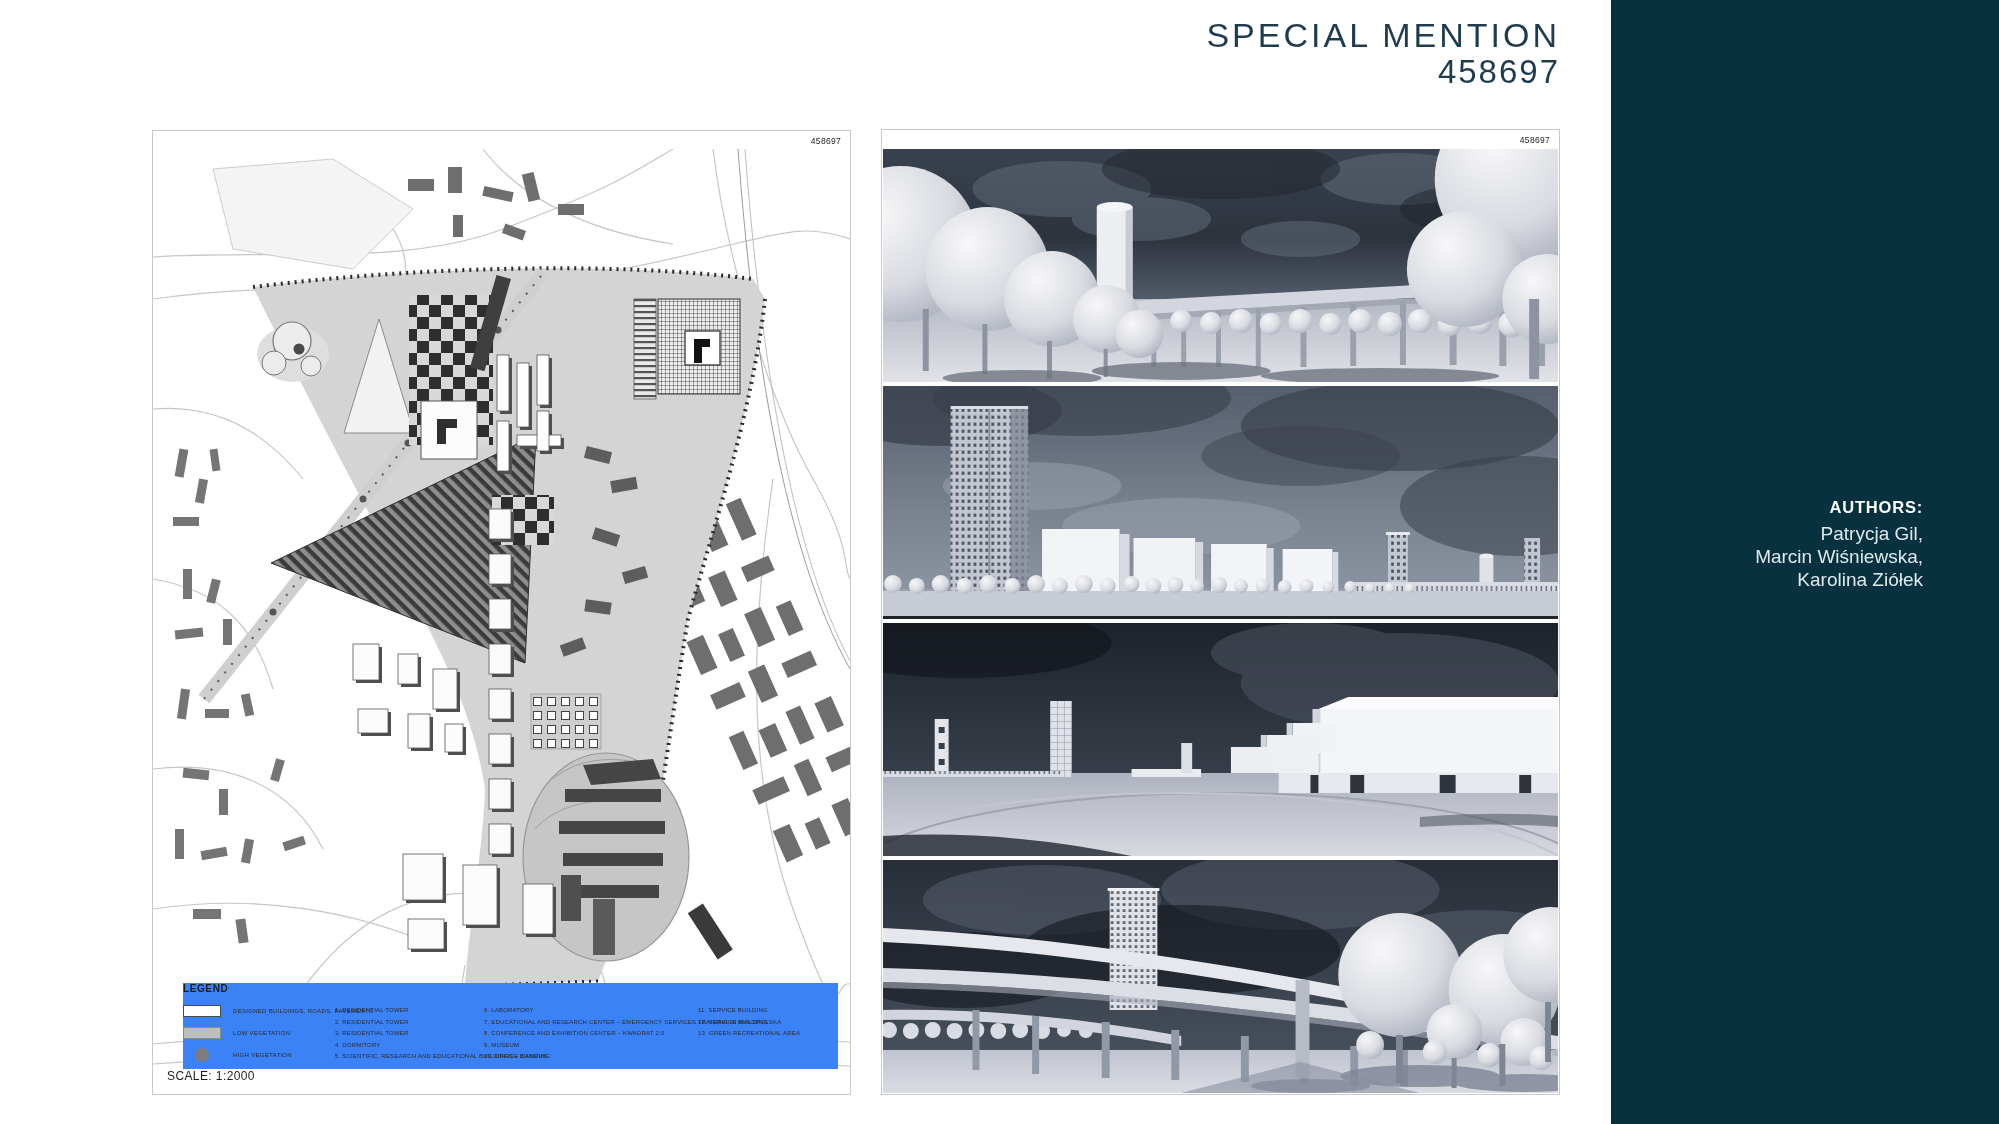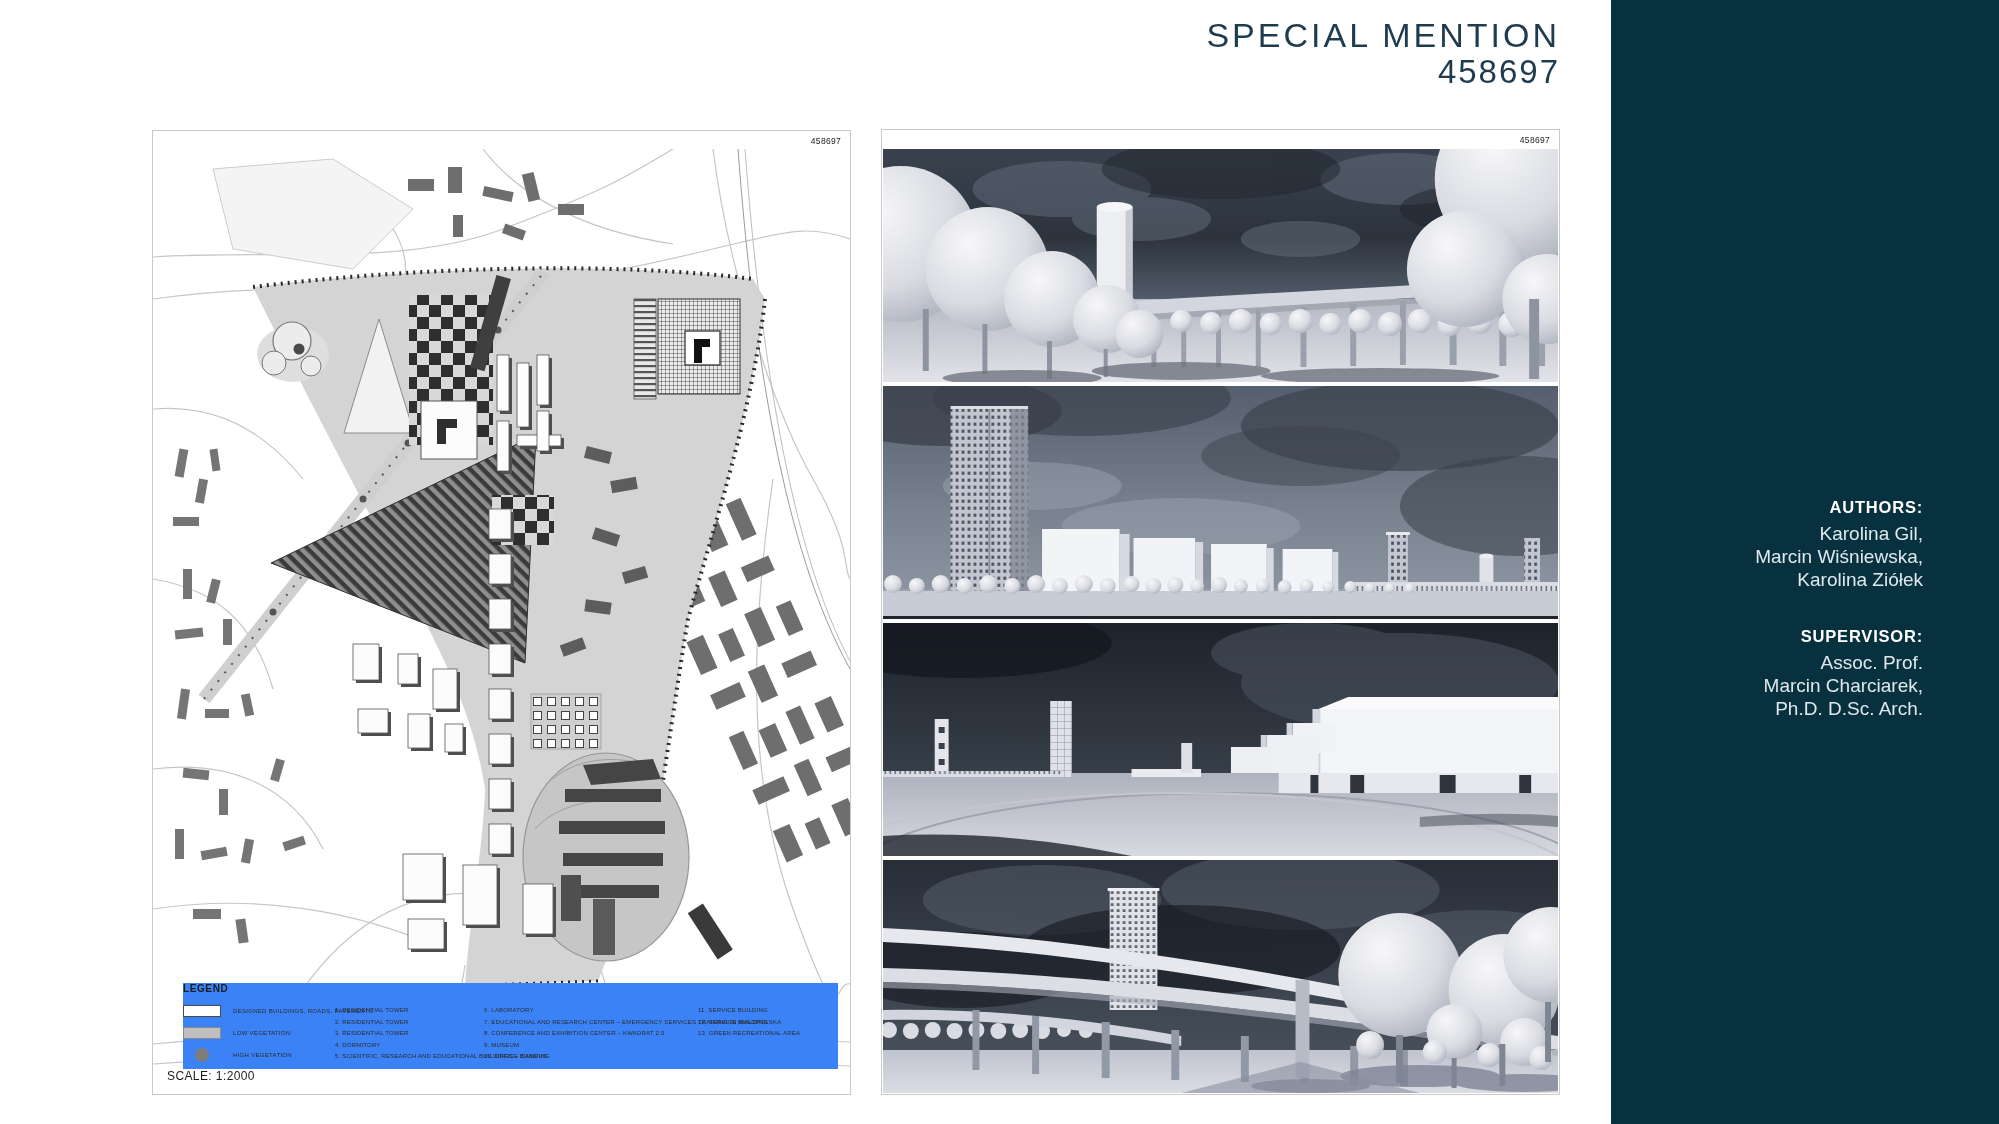--- a/index.html
+++ b/index.html
@@ -664,26 +664,20 @@
         </g>
         <path d="M300,233 L420,202 L540,233 Z" fill="#8a90a0" opacity="0.6"></path>
       </svg>
     </div>
   </div>
 
   <div id="sidebar">
     <div class="sidebar-content">
       <div class="sb-section">
         <div class="sb-label">AUTHORS:</div>
-        <div class="sb-line">Karolina Gil,</div>
+        <div class="sb-line">Patrycja Gil,</div>
         <div class="sb-line">Marcin Wiśniewska,</div>
         <div class="sb-line">Karolina Ziółek</div>
       </div>
-      <div class="sb-section">
-        <div class="sb-label">SUPERVISOR:</div>
-        <div class="sb-line">Assoc. Prof.</div>
-        <div class="sb-line">Marcin Charciarek,</div>
-        <div class="sb-line">Ph.D. D.Sc. Arch.</div>
-      </div>
     </div>
   </div>
 
 </div>
 
 </body></html>

